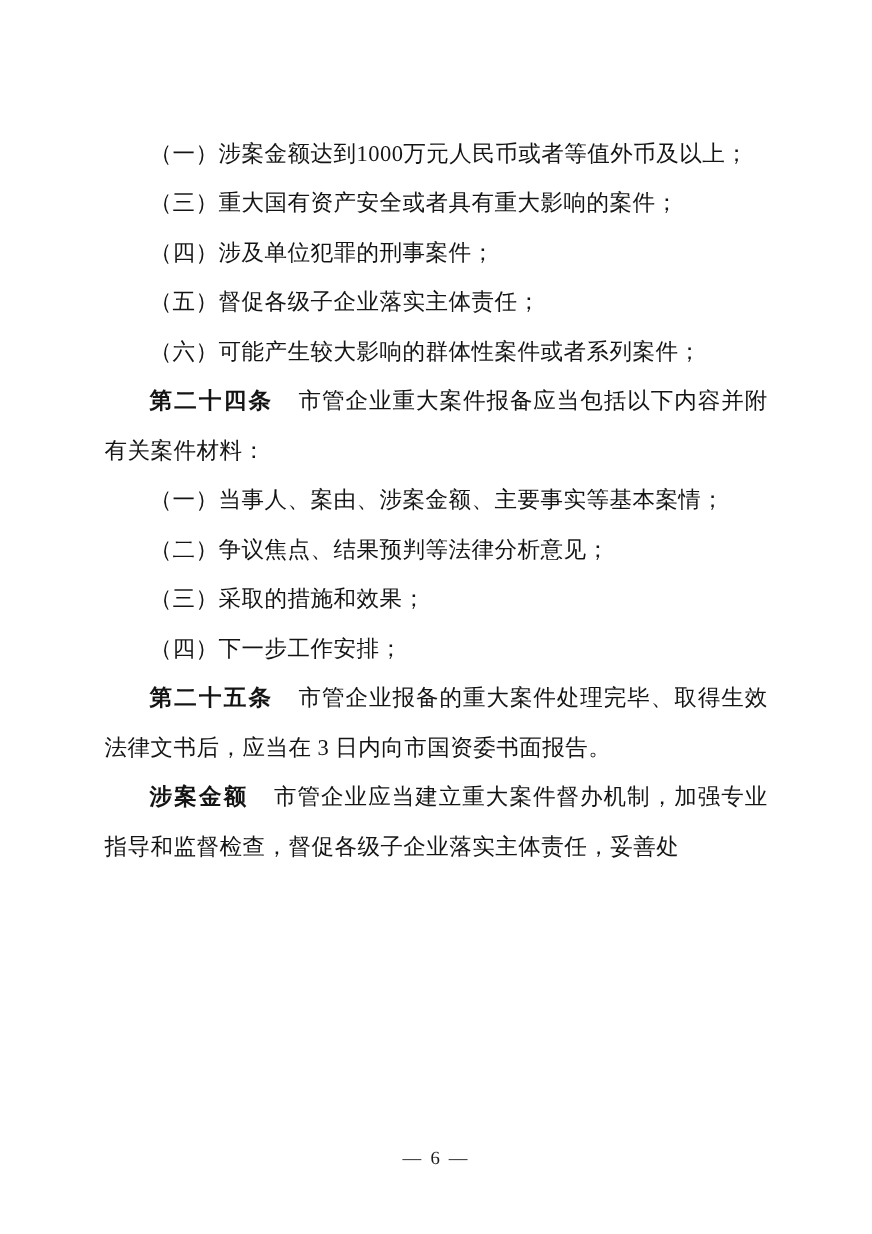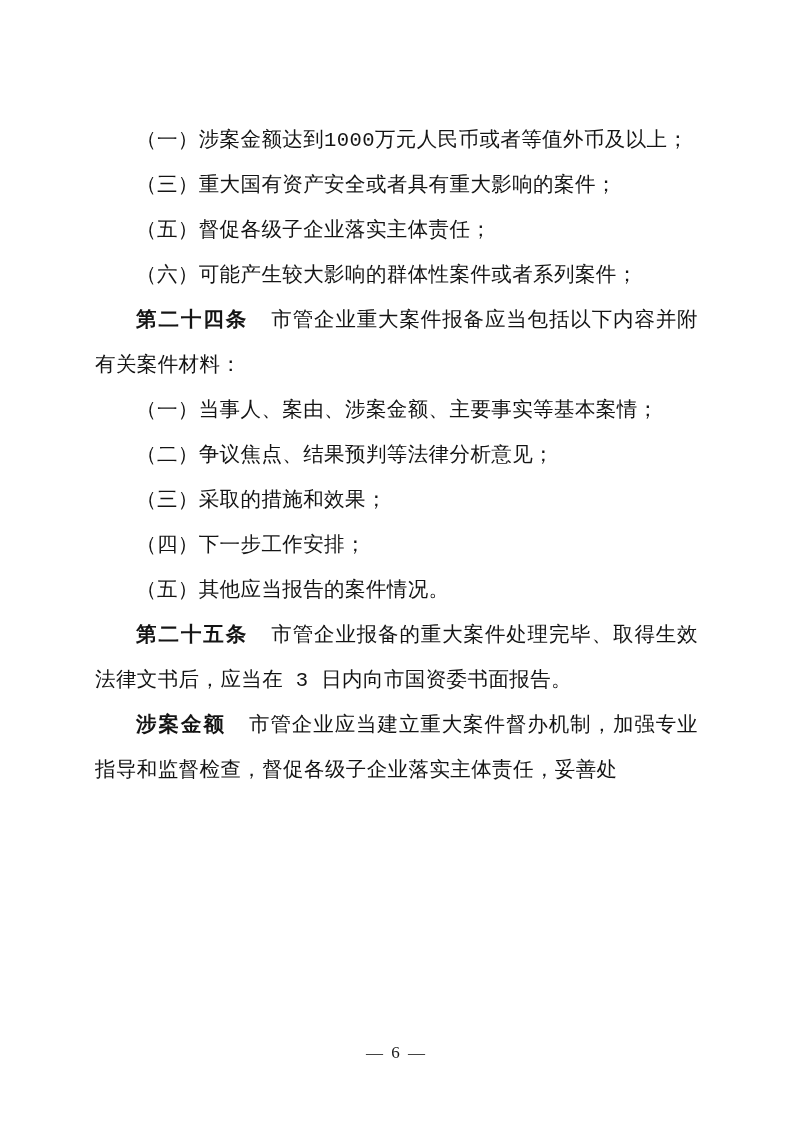--- a/index.html
+++ b/index.html
@@ -23,21 +23,20 @@
     box-sizing: border-box;
     padding: 118px 95px 0 95px;
   }
   .body-text {
     font-size: 20.5px;
     line-height: 45px;
     text-align: justify;
     text-justify: inter-ideograph;
     letter-spacing: 0.4px;
     color: #141414;
-    font-family: Liberation Mono, monospace;
   }
   p {
     margin: 0;
     text-indent: 2em;
   }
   .article {
     font-weight: bold;
     letter-spacing: 1.5px;
   }
   .gap {
@@ -57,30 +56,30 @@
   }
 </style>
 </head>
 <body>
 
 <div class="page">
   <div class="body-text">
 
     <p>（一）涉案金额达到1000万元人民币或者等值外币及以上；</p>
     <p>（三）重大国有资产安全或者具有重大影响的案件；</p>
+    <p>（四）涉及单位犯罪的刑事案件；</p>
     <p>（五）督促各级子企业落实主体责任；</p>
     <p>（六）可能产生较大影响的群体性案件或者系列案件；</p>
 
     <p><span class="article">第二十四条</span><span class="gap"></span><span>市管企业重大案件报备应当包括以下内容并附有关案件材料：</span></p>
 
     <p>（一）当事人、案由、涉案金额、主要事实等基本案情；</p>
     <p>（二）争议焦点、结果预判等法律分析意见；</p>
     <p>（三）采取的措施和效果；</p>
     <p>（四）下一步工作安排；</p>
-    <p>（五）其他应当报告的案件情况。</p>
 
     <p><span class="article">第二十五条</span><span class="gap"></span><span>市管企业报备的重大案件处理完毕、取得生效法律文书后，应当在 3 日内向市国资委书面报告。</span></p>
 
     <p><span class="article">涉案金额</span><span class="gap"></span><span>市管企业应当建立重大案件督办机制，加强专业指导和监督检查，督促各级子企业落实主体责任，妥善处</span></p>
 
   </div>
 </div>
 
 <div class="footer">— 6 —</div>
 

